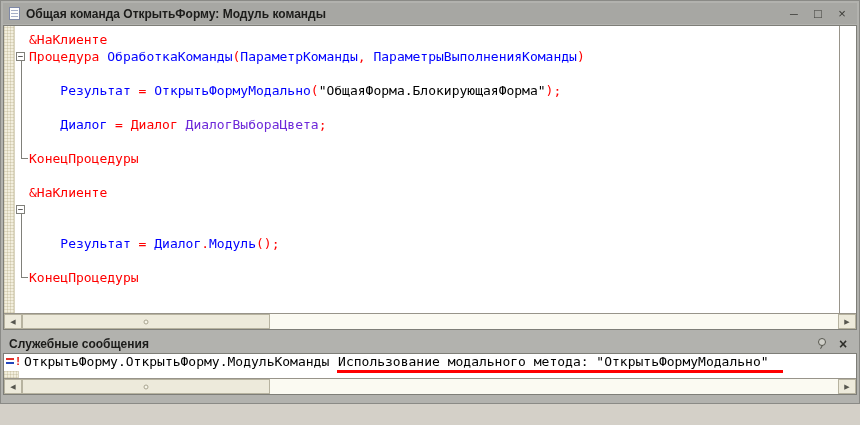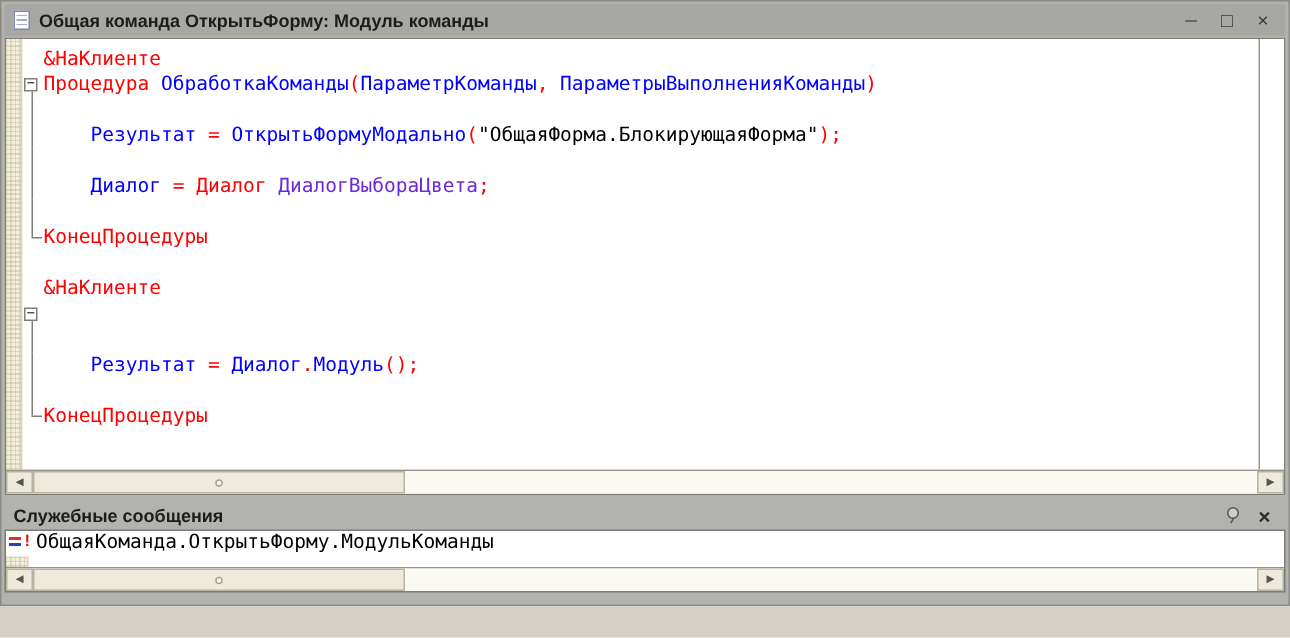--- a/index.html
+++ b/index.html
@@ -197,22 +197,23 @@
     </div>
     <div class="msg-body">
       <div class="msg-rows">
         <div class="msg-margin"></div>
         <div class="msg-row">
           <span class="msg-icon">
             <span class="bar1"></span>
               <span class="bar2"></span>
               <span class="excl">!</span>
           </span>
-          <span class="msg-source">ОбщаяКоманда.ОткрытьФорму.МодульКоманды</span>
+          <span class="msg-source">ОткрытьФорму.ОткрытьФорму.МодульКоманды</span>
             <span class="msg-source"> </span>
+            <span class="msg-warning" style="border-bottom-color: rgb(255, 0, 0);">Использование модального метода: "ОткрытьФормуМодально"</span>
         </div>
       </div>
       <div class="hscroll">
         <span class="scroll-btn">
             <span>◀</span>
           </span>
         <span class="scroll-track">
           <span class="scroll-thumb">
               <span class="thumb-grip"></span>
             </span>

